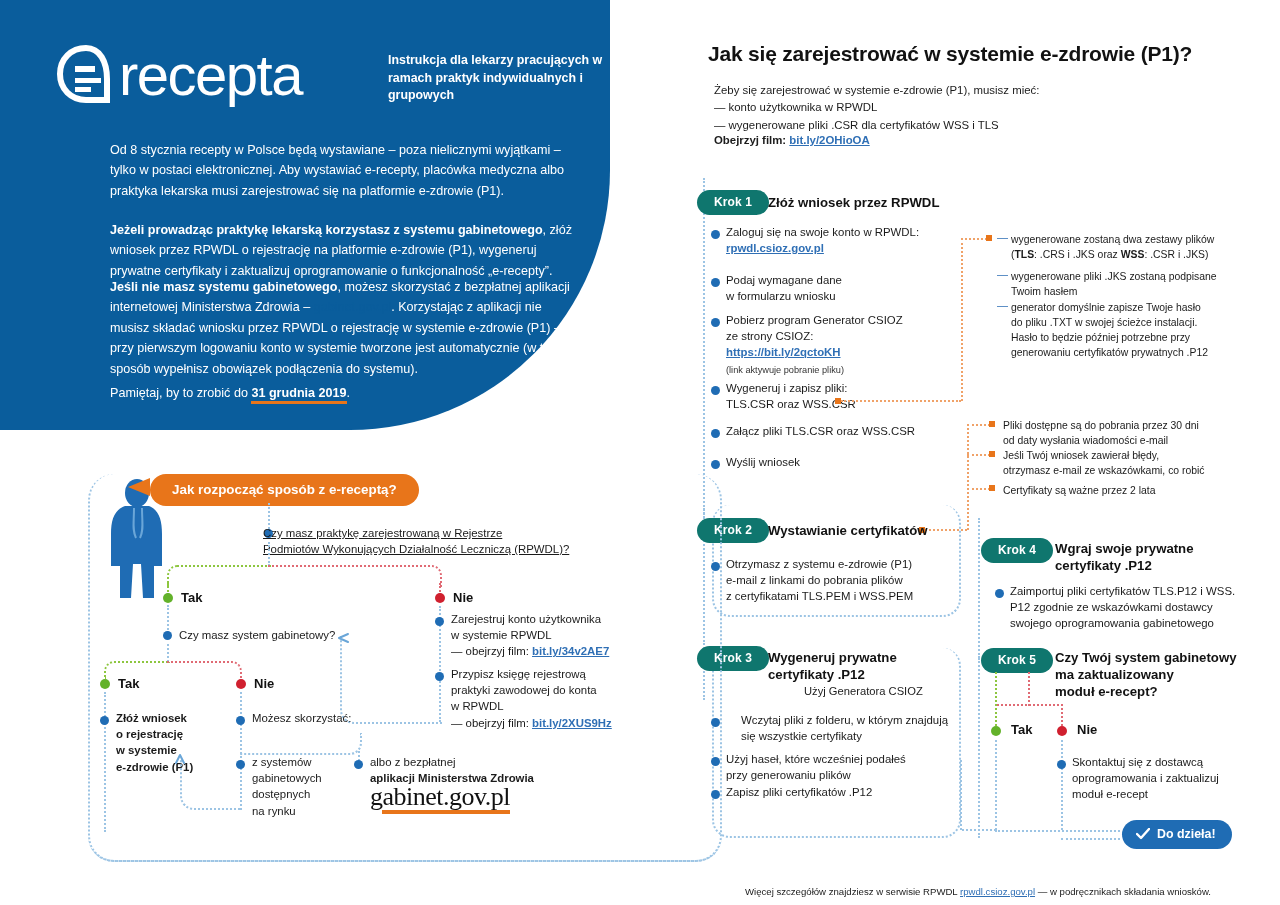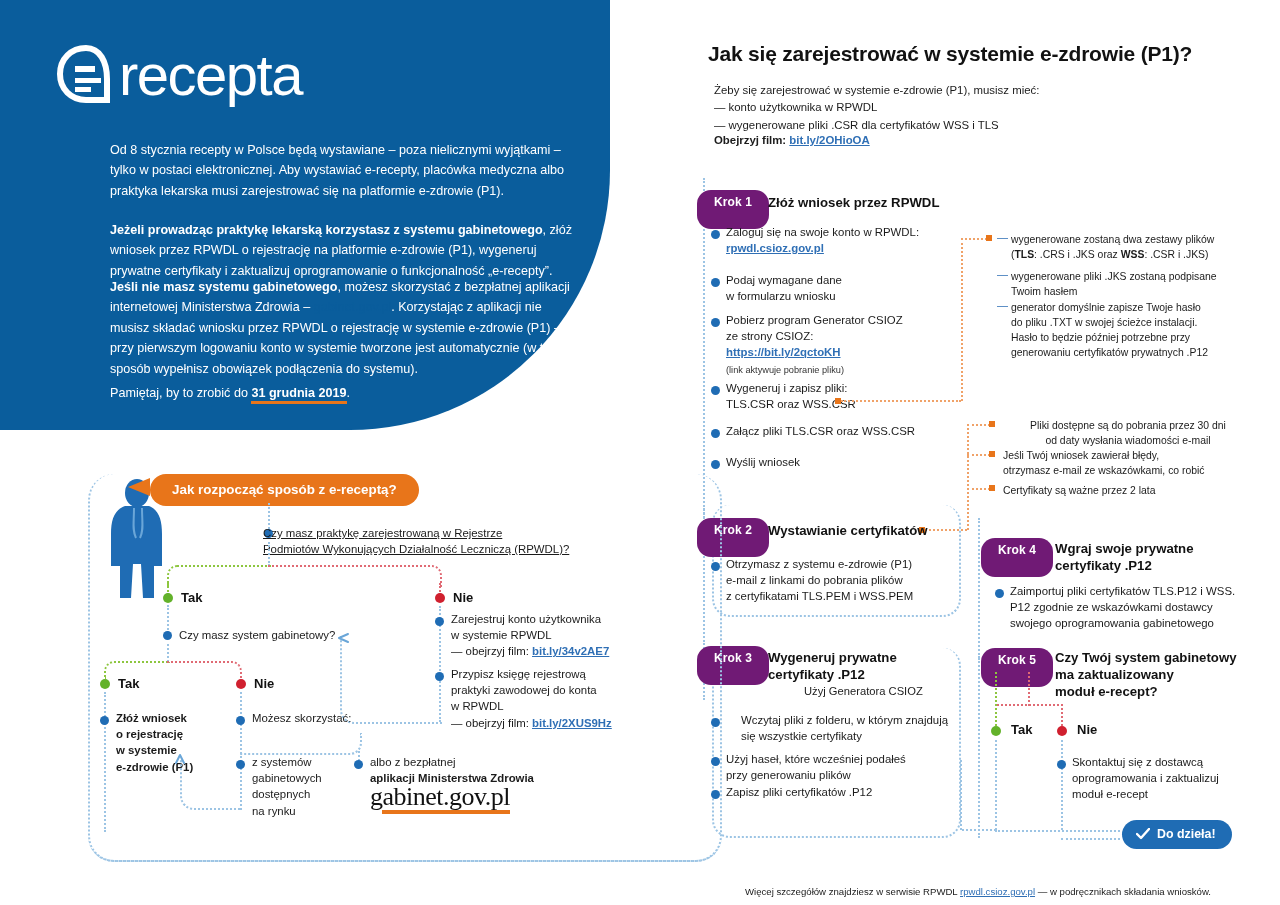--- a/index.html
+++ b/index.html
@@ -44,22 +44,22 @@
     left:708px;top:42px;width:540px;
     font-size:21px;font-weight:700;color:#121212;letter-spacing:-0.2px;
   }
   #r-intro{left:714px;top:82px;width:520px;font-size:11.4px;line-height:1.52;color:#1b1b1b;}
   #r-film{left:714px;top:134px;font-size:11.4px;font-weight:700;color:#1b1b1b;}
   a.lnk{color:#2f6fb5;text-decoration:underline;font-weight:700;}
   a.lnk2{color:#2f6fb5;text-decoration:underline;font-weight:400;}
 
   
   .krok{
-    position:absolute;background:#701a75;color:#fff;border-radius:14px;
-    font-size:12px;font-weight:700;padding:5px 17px 20px 17px;
+    position:absolute;background:#0f766e;color:#fff;border-radius:14px;
+    font-size:12px;font-weight:700;padding:5px 17px 6px 17px;
     letter-spacing:.1px;
   }
   .krok-title{
     position:absolute;font-size:13.2px;font-weight:700;color:#121212;line-height:1.28;
   }
   .krok-sub{position:absolute;font-size:11.2px;color:#1b1b1b;margin-left:36px;}
 
   
   .rail{position:absolute;border-left:2px dotted #9cc4e4;}
   .rail-g{position:absolute;border-left:2px dotted #8dc63f;}
@@ -143,20 +143,21 @@
       <svg width="62" height="62" viewBox="0 0 62 62">
         <path d="M31 4 C16 4 5 15 5 30 C5 45 16 56 31 56 L52 56 L52 35 C52 18 45 4 31 4 Z" fill="none" stroke="#ffffff" stroke-width="6"></path>
         <rect x="20" y="22" width="20" height="6" fill="#ffffff"></rect>
         <rect x="20" y="34" width="26" height="5" fill="#ffffff"></rect>
         <rect x="20" y="43" width="16" height="5" fill="#ffffff"></rect>
       </svg>
     </span>
     <span class="logo-text">recepta</span>
   </div>
 
+  <div class="logo-sub">Instrukcja dla lekarzy pracujących w ramach praktyk indywidualnych i grupowych</div>
 
   <div class="hero-p" style="top:140px;">Od 8 stycznia recepty w Polsce będą wystawiane – poza nielicznymi wyjątkami – tylko w postaci elektronicznej. Aby wystawiać e-recepty, placówka medyczna albo praktyka lekarska musi zarejestrować się na platformie e-zdrowie (P1).</div>
 
   <div class="hero-p" style="top:220px;">
     <b>Jeżeli prowadząc praktykę lekarską korzystasz z systemu gabinetowego</b><span>, złóż wniosek przez RPWDL o rejestrację na platformie e-zdrowie (P1), wygeneruj prywatne certyfikaty i zaktualizuj oprogramowanie o funkcjonalność „e-recepty”.</span>
   </div>
 
   <div class="hero-p" style="top:277px;">
     <b>Jeśli nie masz systemu gabinetowego</b><span>, możesz skorzystać z bezpłatnej aplikacji internetowej Ministerstwa Zdrowia – </span><span class="hidden-link">gabinet.gov.pl</span><span>. Korzystając z aplikacji nie musisz składać wniosku przez RPWDL o rejestrację w systemie e-zdrowie (P1) — przy pierwszym logowaniu konto w systemie tworzone jest automatycznie (w ten sposób wypełnisz obowiązek podłączenia do systemu).</span>
   </div>
@@ -233,21 +234,21 @@
 <div class="sq abs" style="left:919px;top:527px;"></div>
 <div class="abs" style="left:925px;top:529px;width:42px;border-top:2px dotted #f0a268;"></div>
 <div class="abs" style="left:967px;top:424px;height:106px;border-left:2px dotted #f0a268;"></div>
 <div class="abs" style="left:967px;top:424px;width:23px;border-top:2px dotted #f0a268;"></div>
 <div class="sq abs" style="left:989px;top:421px;"></div>
 <div class="abs" style="left:967px;top:454px;width:23px;border-top:2px dotted #f0a268;"></div>
 <div class="sq abs" style="left:989px;top:451px;"></div>
 <div class="abs" style="left:967px;top:488px;width:23px;border-top:2px dotted #f0a268;"></div>
 <div class="sq abs" style="left:989px;top:485px;"></div>
 
-<div class="ann abs" style="left:1003px;top:418px;width:250px;white-space:pre-line;text-align:center;">Pliki dostępne są do pobrania przez 30 dni
+<div class="ann abs" style="left:1003px;top:418px;width:250px;white-space:pre-line;">Pliki dostępne są do pobrania przez 30 dni
 od daty wysłania wiadomości e-mail</div>
 <div class="ann abs" style="left:1003px;top:448px;width:250px;white-space:pre-line;">Jeśli Twój wniosek zawierał błędy,
 otrzymasz e-mail ze wskazówkami, co robić</div>
 <div class="ann abs" style="left:1003px;top:483px;width:250px;white-space:pre-line;">Certyfikaty są ważne przez 2 lata</div>
 
 <div class="group-box abs" style="left:712px;top:505px;width:245px;height:110px;border-top:none;"></div>
 <div class="rail abs" style="left:703px;top:505px;height:140px;"></div>
 <div class="krok" style="left:697px;top:518px;">Krok 2</div>
 <div class="krok-title" style="left:768px;top:523px;">Wystawianie certyfikatów</div>
 

